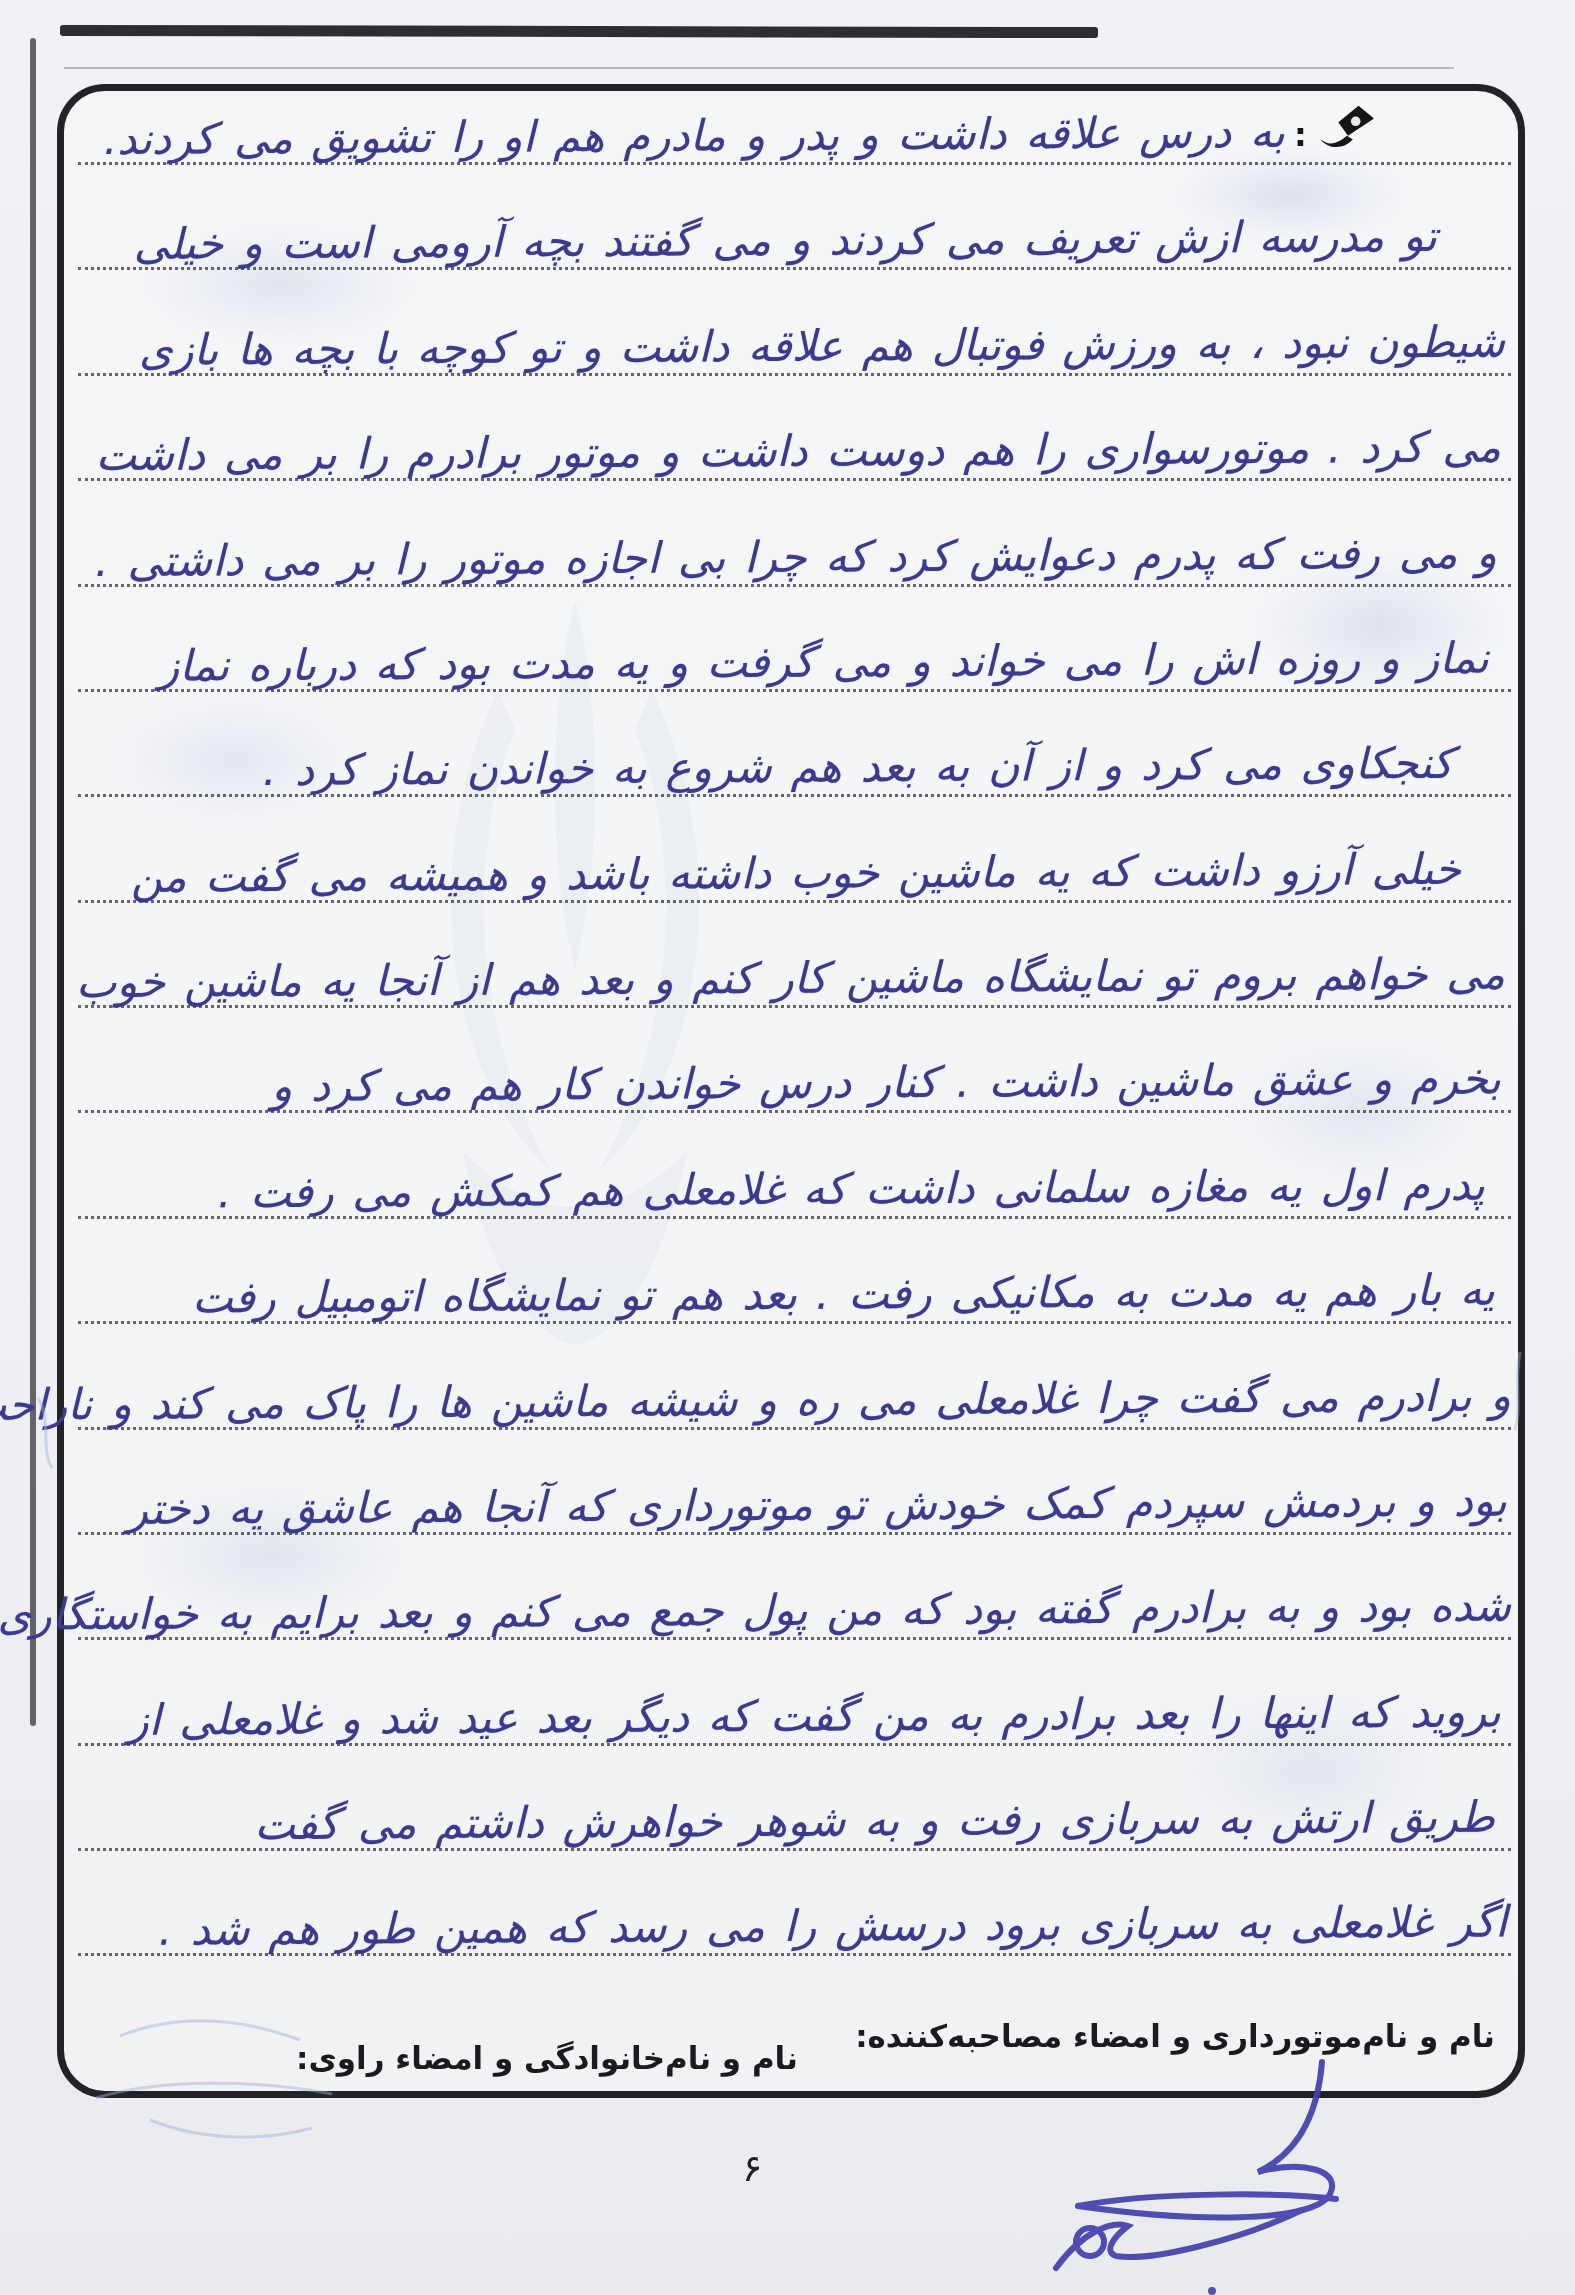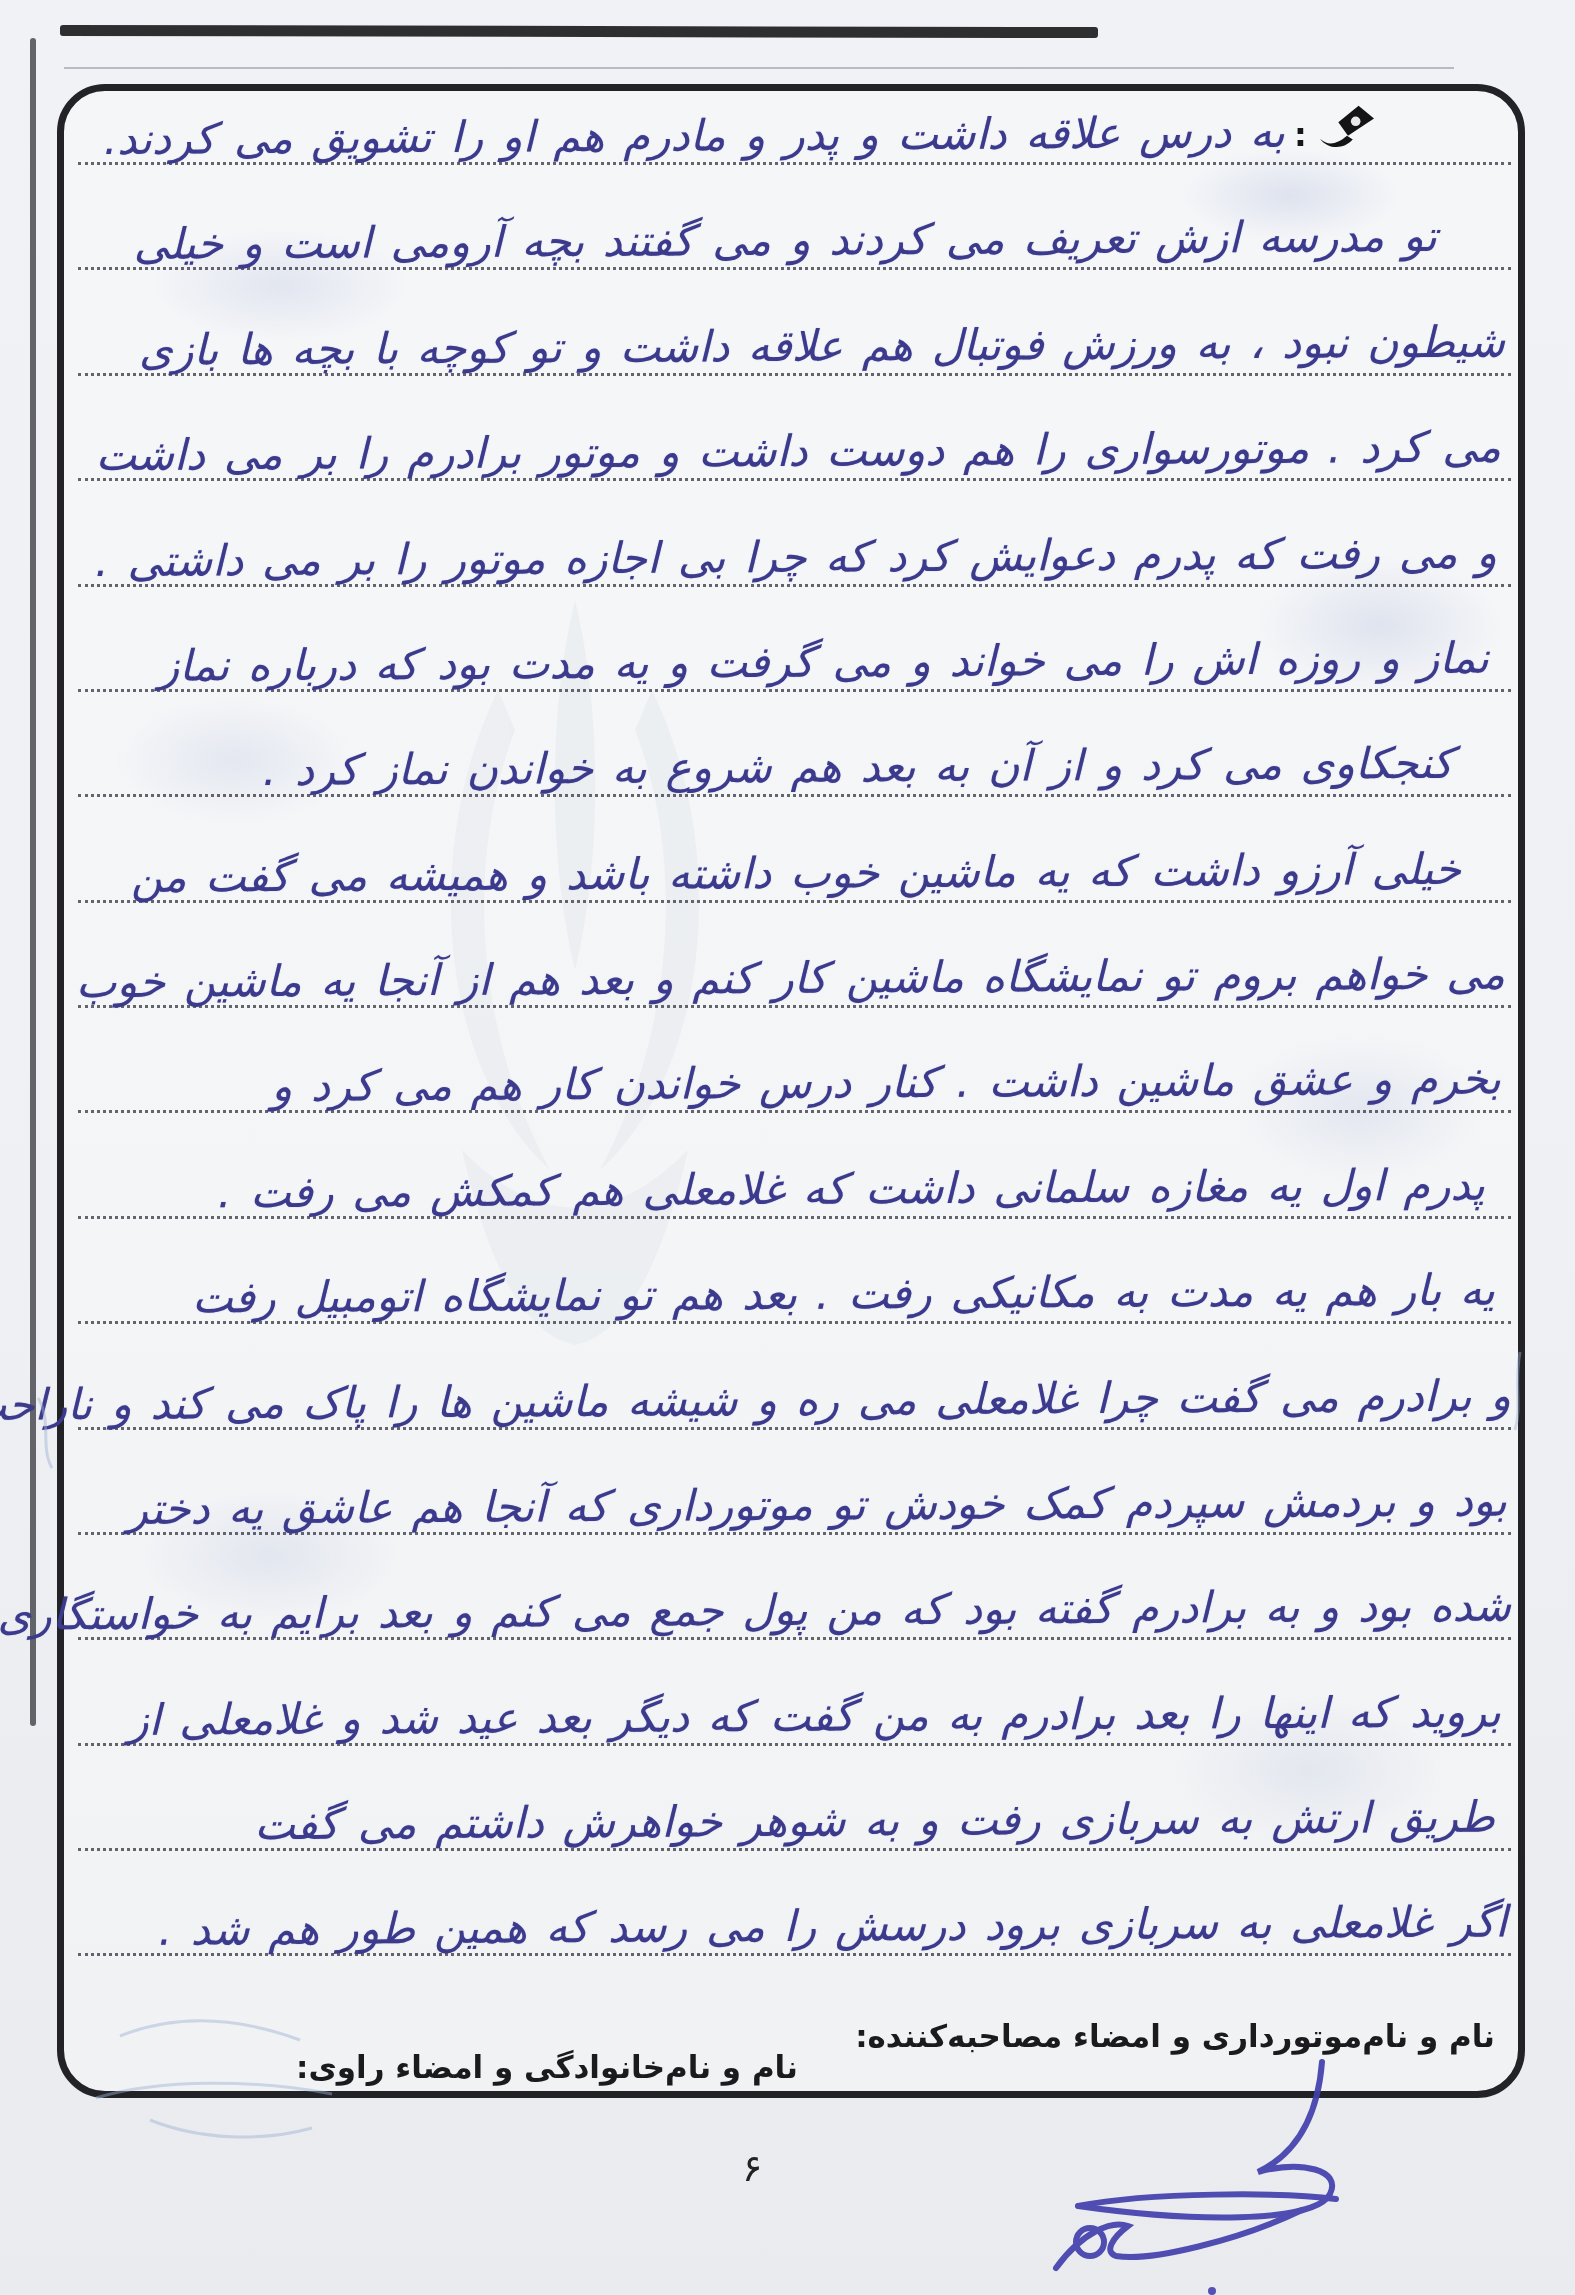--- a/index.html
+++ b/index.html
@@ -40,21 +40,21 @@
   }
   .pen-mark{position:absolute;left:1318px;top:102px;width:58px;height:54px;}
   .pen-colon{position:absolute;left:1294px;top:116px;color:#17171a;font-size:32px;font-weight:bold;}
   
   .label{
     position:absolute;direction:rtl;color:#1b1b1f;
     font-weight:bold;font-size:31px;white-space:nowrap;
     font-family:"DejaVu Sans",sans-serif;
   }
   .label-right{top:2018px;right:80px;}
-  .label-left{top:2040px;left:296px;margin-top:9px;}
+  .label-left{top:2040px;left:296px;}
   .page-number{position:absolute;left:742px;top:2146px;color:#222;font-size:38px;}
   
   .overlay{position:absolute;left:0;top:0;pointer-events:none;}
   .bleed{position:absolute;border-radius:50%;filter:blur(5px);pointer-events:none;}
 </style>
 </head>
 <body>
 
 <div class="page">
 

